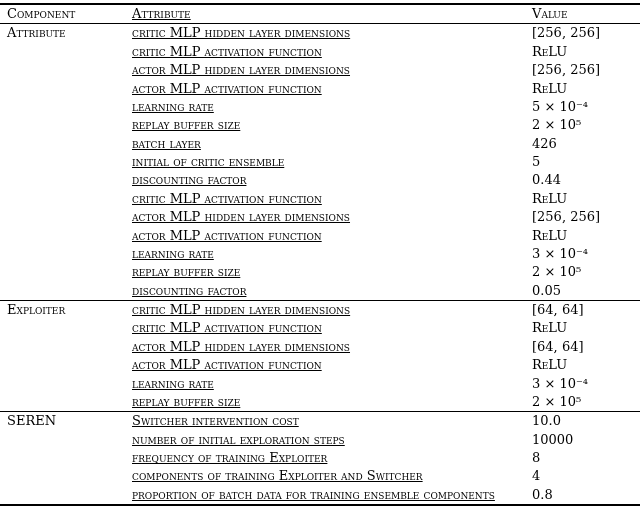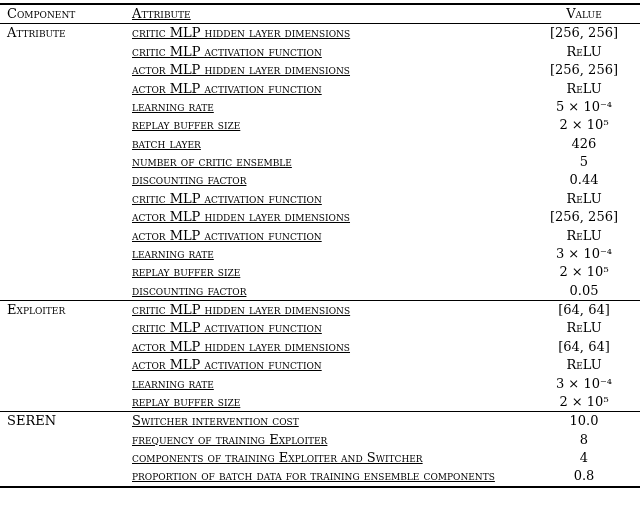--- a/index.html
+++ b/index.html
@@ -36,21 +36,21 @@
     font-weight: normal;
     font-variant: small-caps;
     white-space: nowrap;
     overflow: hidden;
   }
   th.h-component, td.comp {
     text-align: left;
     padding-left: 7px;
   }
   th.h-attribute, td.attr { text-align: left; text-decoration: underline; }
-  th.h-value, td.val      { text-align: center; margin-top: 16px; }
+  th.h-value, td.val      { text-align: left; margin-top: 16px; }
 </style>
 </head>
 <body>
 
 <table class="paper-table">
   <colgroup>
     <col class="col-component">
     <col class="col-attribute">
     <col class="col-value">
   </colgroup>
@@ -92,21 +92,21 @@
         <td class="attr">replay buffer size</td>
         <td class="val">2 × 10⁵</td>
       </tr>
       <tr>
         <td class="comp"></td>
         <td class="attr">batch layer</td>
         <td class="val">426</td>
       </tr>
       <tr>
         <td class="comp"></td>
-        <td class="attr">number of critic ensemble</td>
+        <td class="attr">initial of critic ensemble</td>
         <td class="val">5</td>
       </tr>
       <tr>
         <td class="comp"></td>
         <td class="attr">discounting factor</td>
         <td class="val">0.44</td>
       </tr>
       <tr>
         <td class="comp"></td>
         <td class="attr">critic MLP activation function</td>
@@ -167,20 +167,25 @@
         <td class="attr">replay buffer size</td>
         <td class="val">2 × 10⁵</td>
       </tr>
       <tr class="section-start">
         <td class="comp">SEREN</td>
         <td class="attr">Switcher intervention cost</td>
         <td class="val">10.0</td>
       </tr>
       <tr>
         <td class="comp"></td>
+        <td class="attr">number of initial exploration steps</td>
+        <td class="val">10000</td>
+      </tr>
+      <tr>
+        <td class="comp"></td>
         <td class="attr">frequency of training Exploiter</td>
         <td class="val">8</td>
       </tr>
       <tr>
         <td class="comp"></td>
         <td class="attr">components of training Exploiter and Switcher</td>
         <td class="val">4</td>
       </tr>
       <tr>
         <td class="comp"></td>

